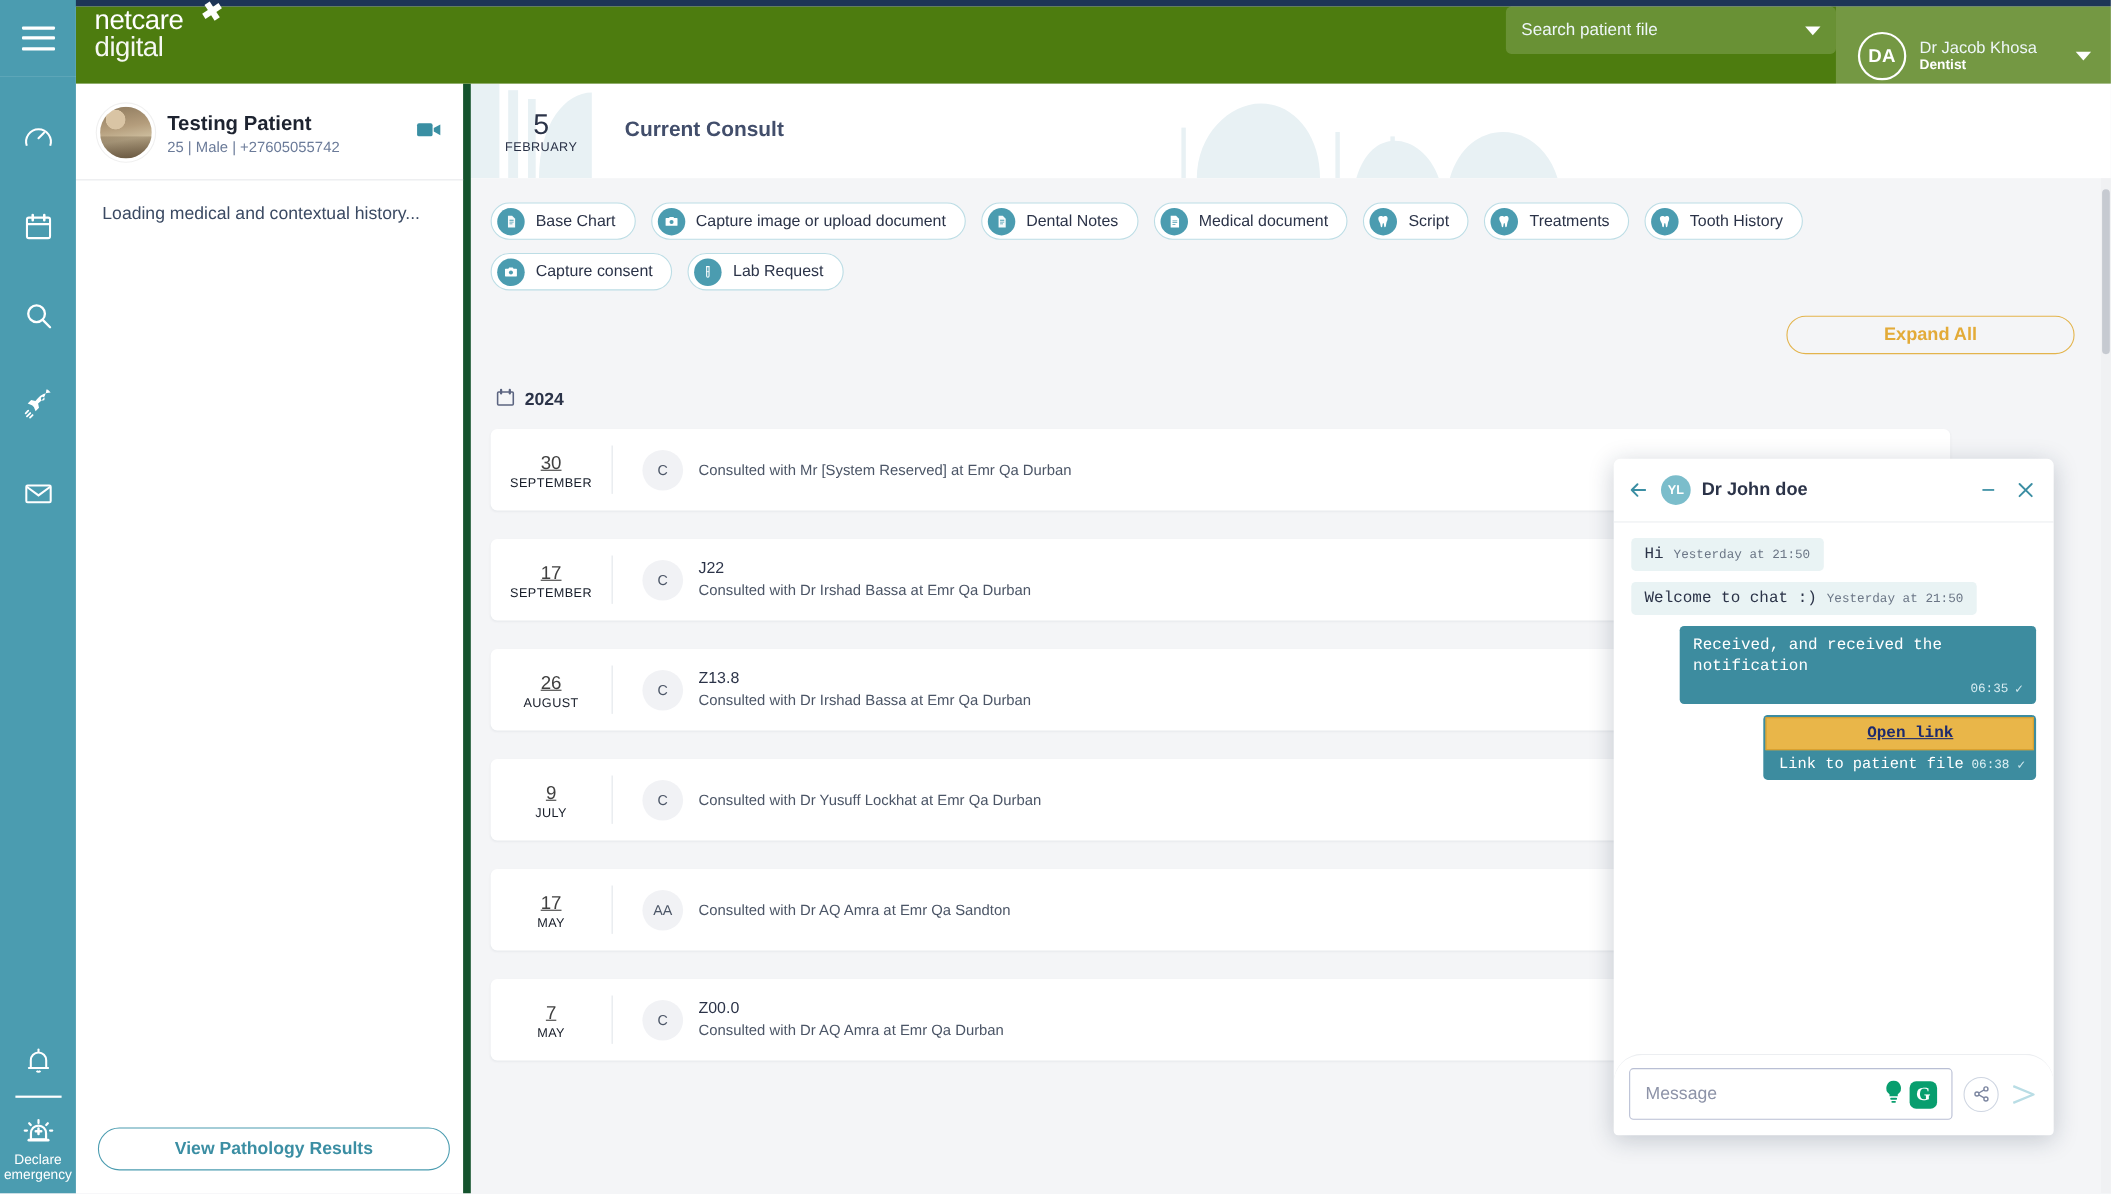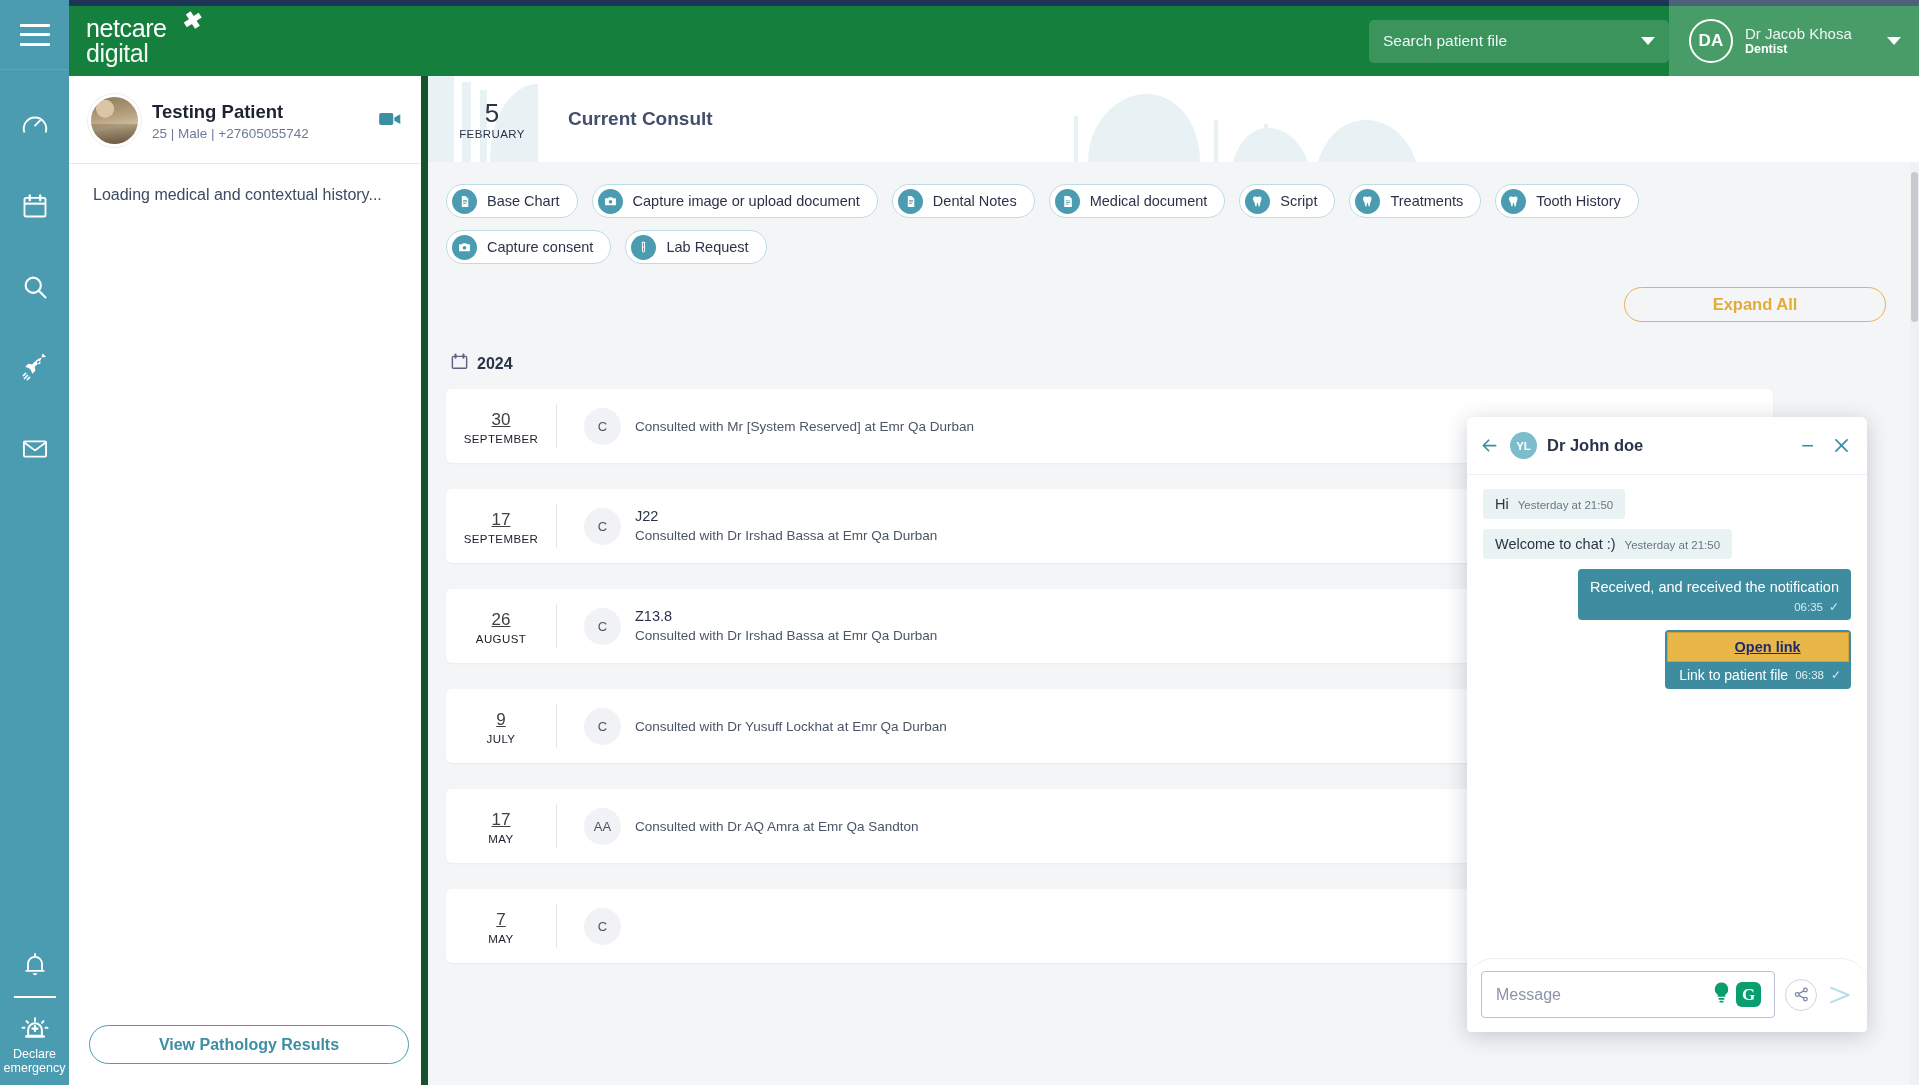--- a/index.html
+++ b/index.html
@@ -36,21 +36,21 @@
     display:flex; flex-direction:column; align-items:center; padding-bottom: 10px;
   }
   .rail-divider { width: 42px; height: 2px; background:#fff; margin: 14px 0 12px; }
   .declare-label {
     color:#fff; font-size: 12.5px; line-height: 14px; text-align:center; font-weight:400; margin-top: 3px;
   }
 
   
   .header {
     position: absolute; top: 6px; left: 69px; width: 1850px; height: 70px;
-    background: #15803d; display:flex; align-items:center; z-index: 35;
+    background: #4d7c0f; display:flex; align-items:flex-start; z-index: 35;
   }
   .brand { margin-left: 17px; position:relative; width:130px; }
   .brand .b1 { color:#fff; font-size: 25px; line-height: 25px; letter-spacing:-0.4px; font-weight:400; }
   .brand .b2 { color:#fff; font-size: 25px; line-height: 25px; letter-spacing:-0.4px; font-weight:300; opacity:.95;}
   .brand .plus { position:absolute; right: 6px; top: -7px; }
   .hdr-spacer { flex: 1; }
   .search-box {
     width: 300px; height: 43px; background: rgba(255,255,255,0.16);
     border-radius: 5px; display:flex; align-items:center; padding: 0 14px;
     margin-right: 0px; cursor: pointer;
@@ -170,21 +170,21 @@
   .chat-head { height: 58px; display:flex; align-items:center; padding: 0 16px 0 12px; gap: 10px; border-bottom:1px solid #eceef1;}
   .back-arrow { color:#3b8ea3; cursor:pointer; display:flex; }
   .chat-av {
     width: 27px;height:27px;border-radius:50%;background:#7bbdcb;color:#fff;
     display:flex;align-items:center;justify-content:center;font-size:11.5px;font-weight:700;flex:none;
   }
   .chat-title { flex:1; font-size: 16.5px; font-weight:700; color:#2b3348; }
   .chat-min { color:#3b8ea3; font-size: 22px; line-height: 10px; cursor:pointer; padding: 0 8px;}
   .chat-close { color:#3b8ea3; cursor:pointer; display:flex; }
   .chat-body { flex:1; padding: 14px 16px 0; display:flex; flex-direction:column; gap: 10px; overflow:hidden;}
-  .bub { max-width: 88%; border-radius: 4px; }
+  .bub { max-width: 88%; border-radius: 4px; font-family: Liberation Mono, monospace; }
   .bub.in {
     align-self:flex-start; background:#e9f3f4; padding: 7px 12px;
     display:flex; align-items:baseline; gap: 9px;
   }
   .bub.in .txt { font-size: 14.5px; color:#2b3348; }
   .bub.in .tm { font-size: 11.5px; color:#6b7686; }
   .bub.out {
     align-self:flex-end; background:#3d8c9f; color:#fff; padding: 9px 12px 6px; min-width: 150px;
   }
   .bub.out .txt { font-size: 14.5px; line-height: 19px; }
@@ -515,20 +515,24 @@
             <div class="tl-desc">Consulted with Dr AQ Amra at Emr Qa Sandton</div>
           </div>
         </div>
         <div class="tl-card">
           <div class="tl-date">
             <div class="tl-d">7</div>
             <div class="tl-m">MAY</div>
           </div>
           <div class="tl-vsep"></div>
           <div class="tl-av">C</div>
+          <div class="tl-body">
+            <div class="tl-code">Z00.0</div>
+            <div class="tl-desc">Consulted with Dr AQ Amra at Emr Qa Durban</div>
+          </div>
         </div>
       </div>
 
     <div class="main-scroll">
       <div class="main-thumb"></div>
     </div>
   </div>
 
   <div class="chat">
     <div class="chat-head">

